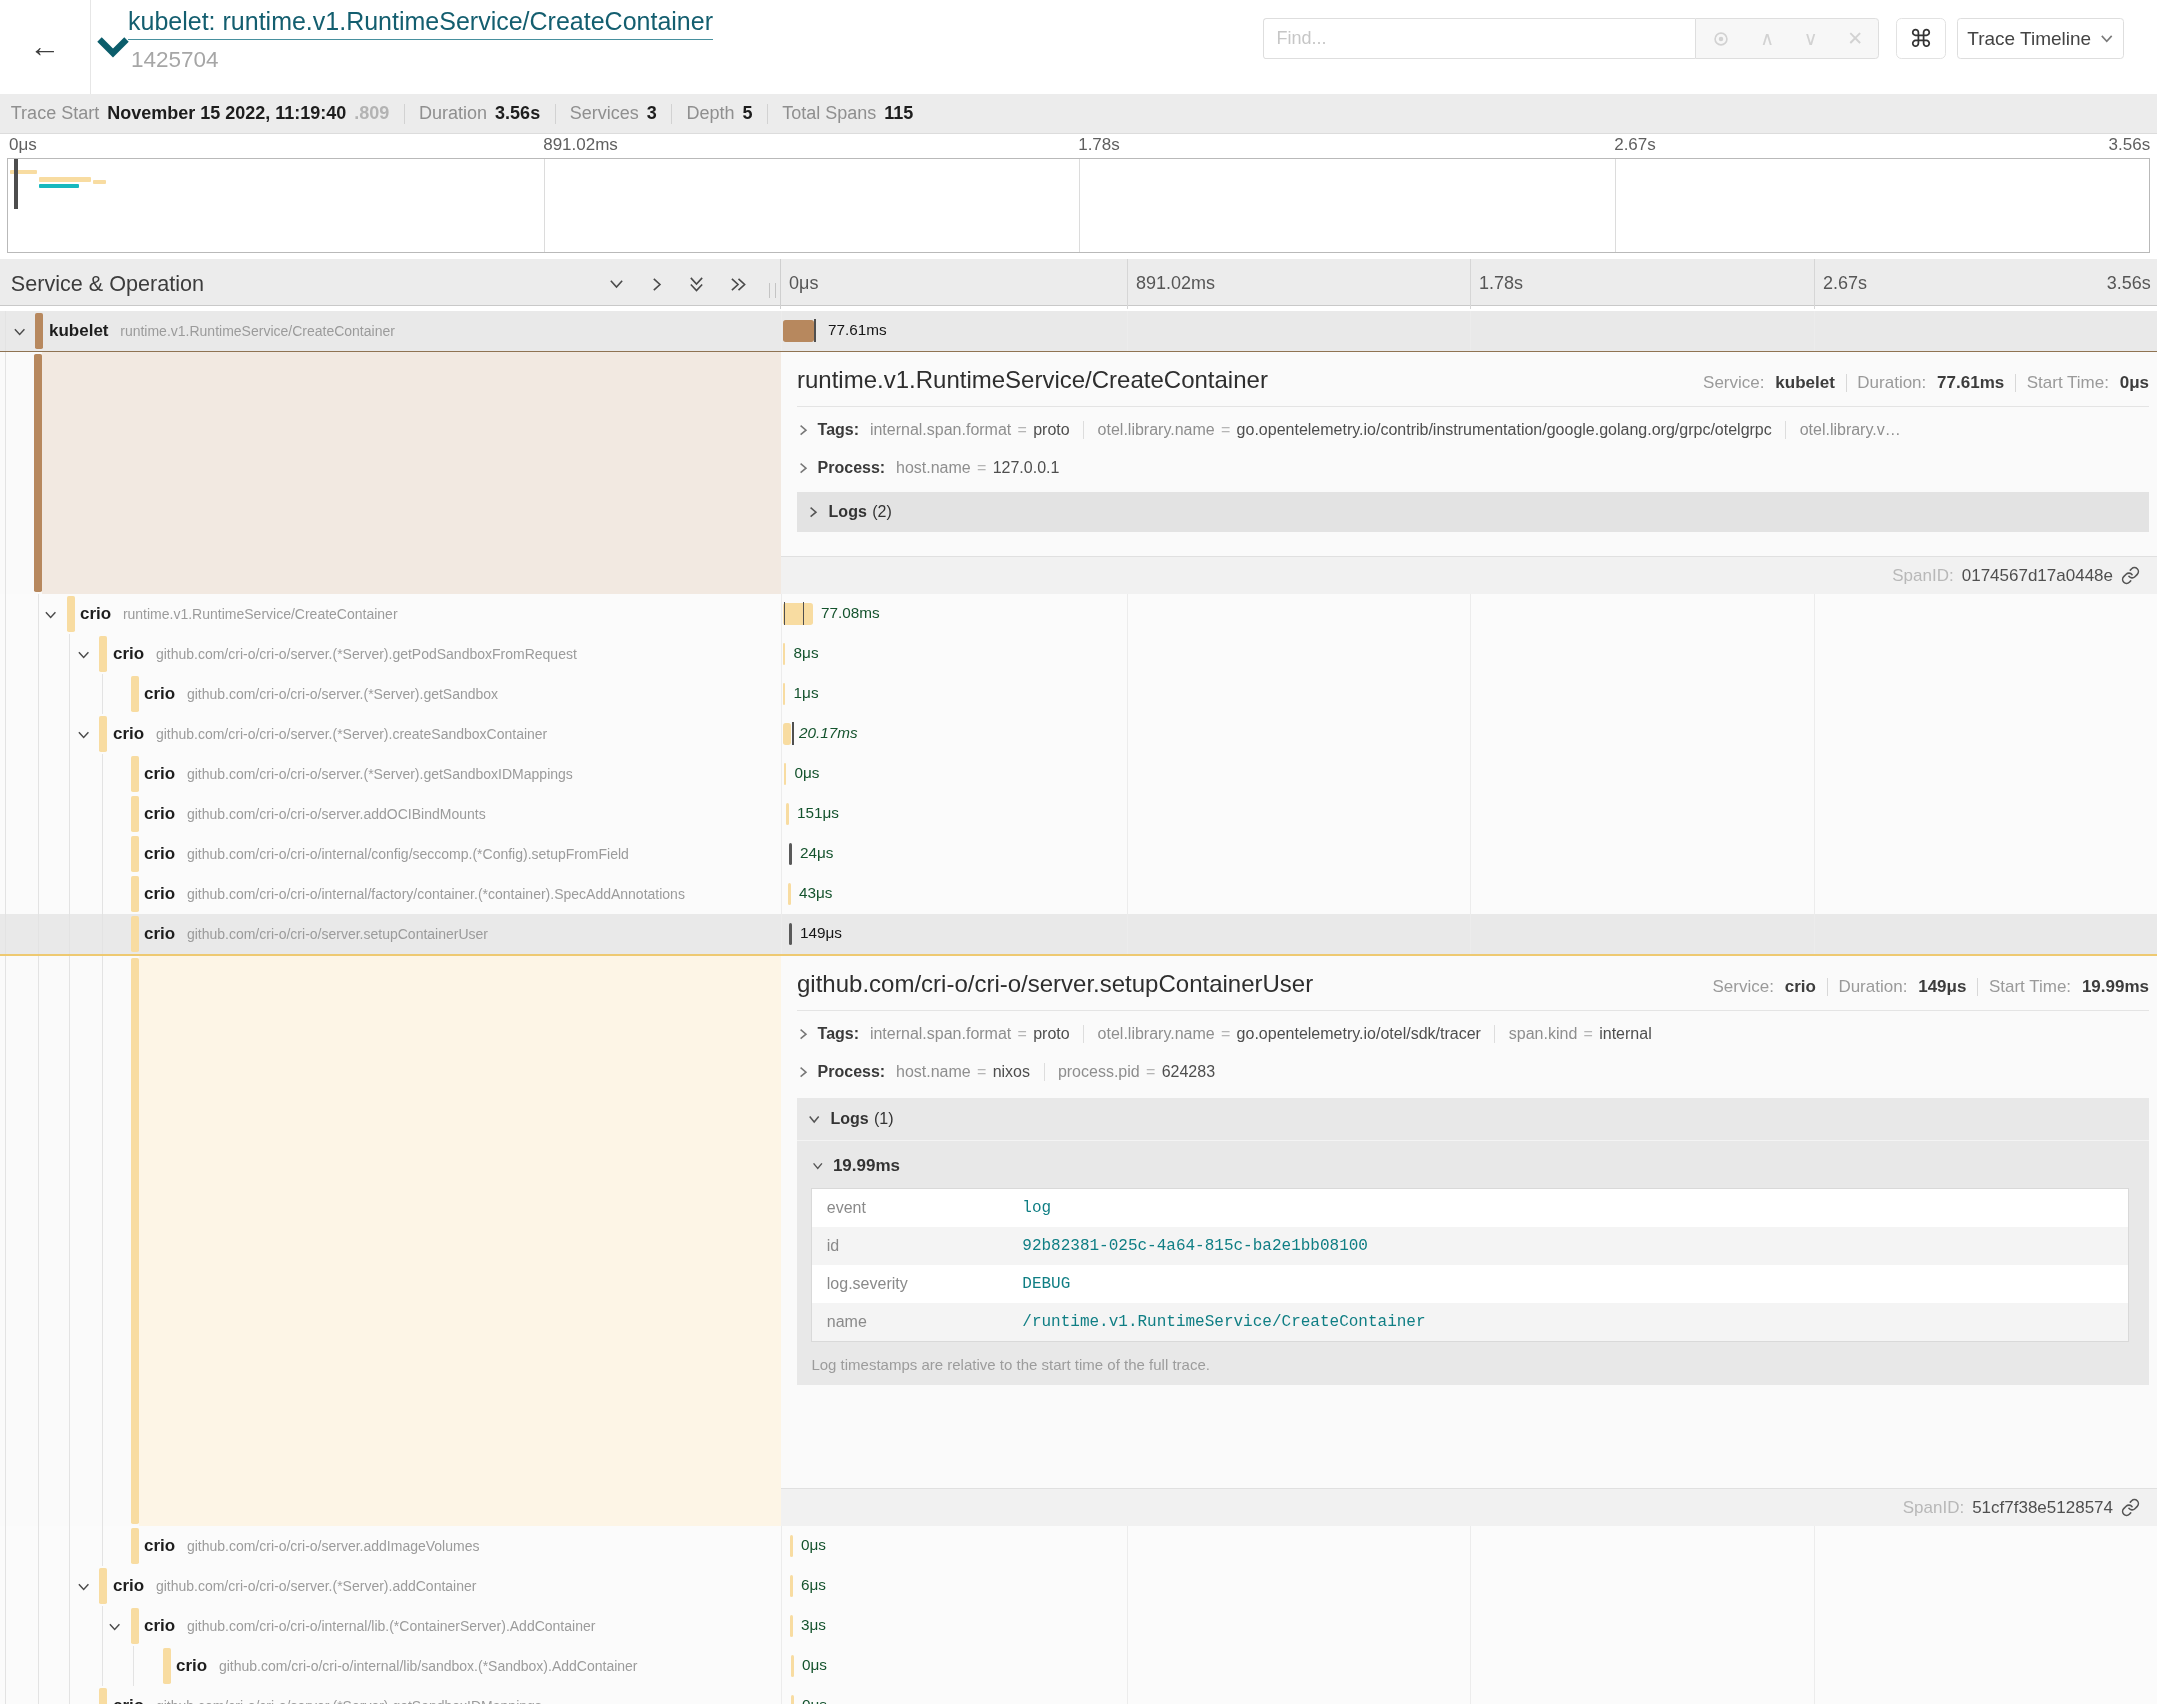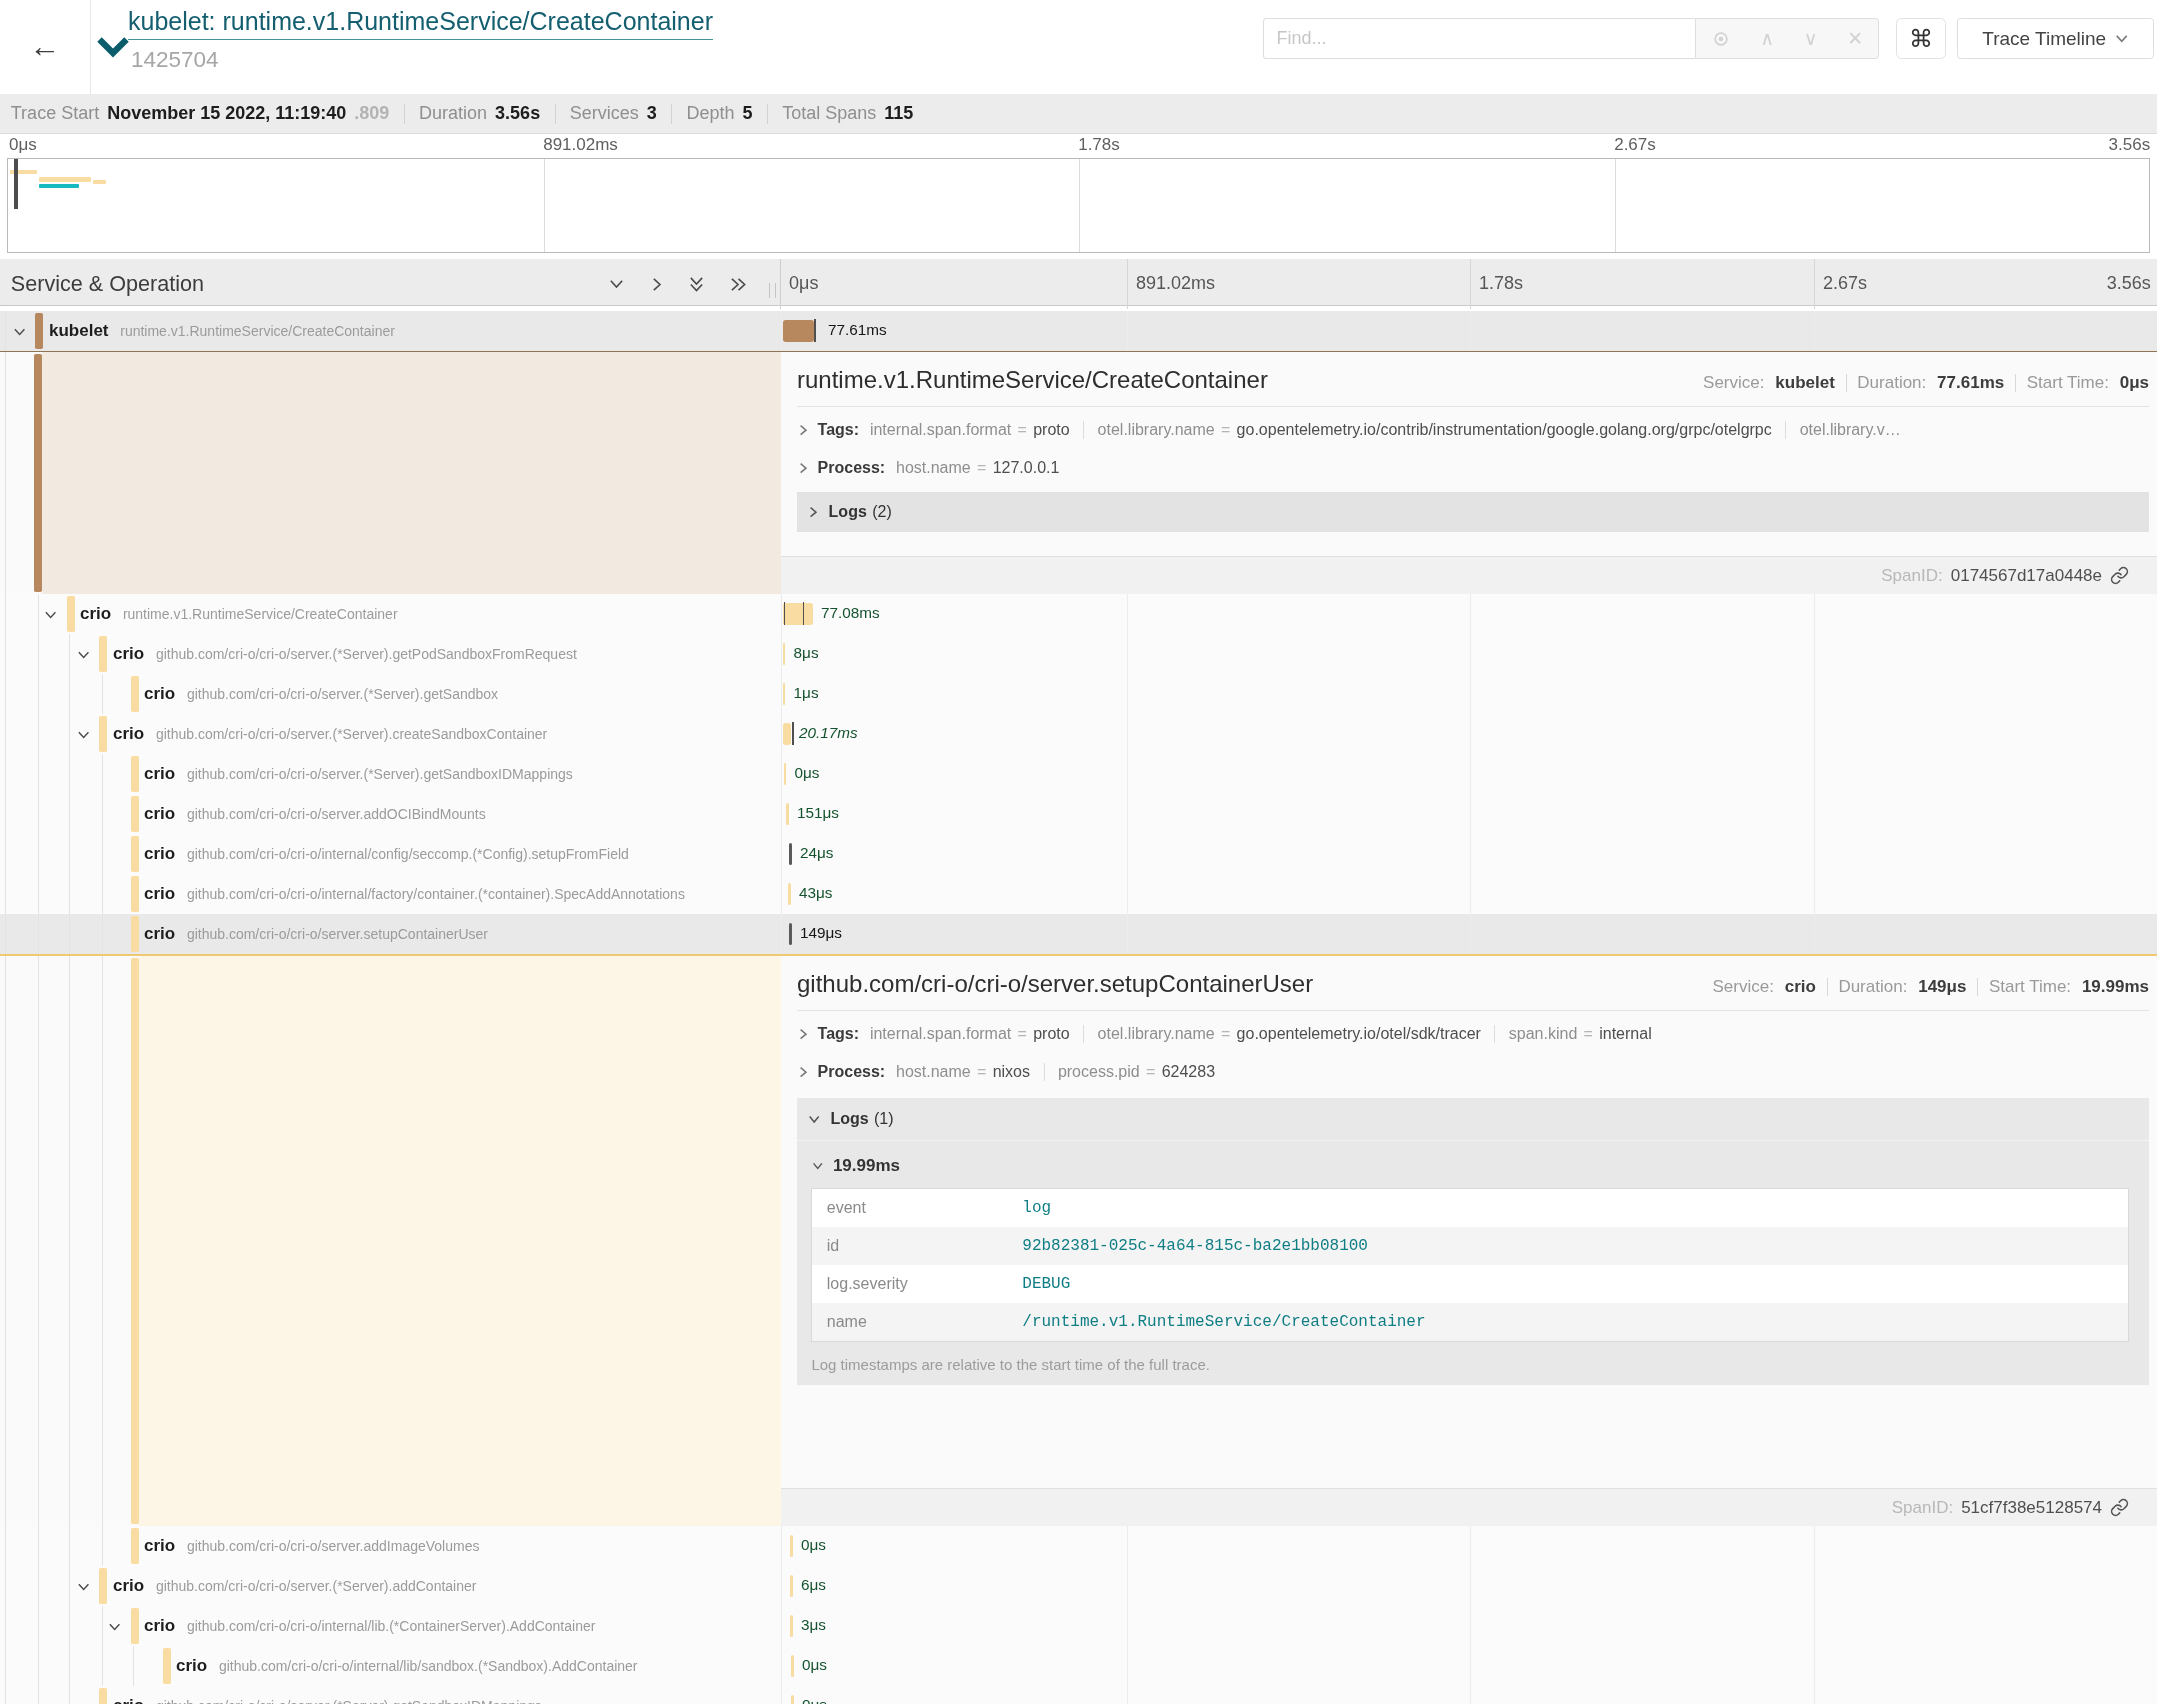--- a/index.html
+++ b/index.html
@@ -18,21 +18,21 @@
   .trace-id{position:absolute;left:131px;top:47px;font-size:22.5px;color:#a6a6a6}
   .find-box{position:absolute;left:1263px;top:18px;width:432px;height:41px;border:0.9px solid #dedede;border-right:none;
             border-radius:3.6px 0 0 3.6px;padding:0 12.6px;font-size:18px;color:#444;outline:none;font-family:"Liberation Sans",sans-serif}
   .find-box::placeholder{color:#c6c6c6}
   .find-tools{position:absolute;left:1695px;top:18px;width:184px;height:41px;border:0.9px solid #dedede;
               border-radius:0 3.6px 3.6px 0;background:#f7f7f7;display:flex;align-items:center;justify-content:space-around;
               color:#d2d2d2;font-size:19px}
   .find-tools span{cursor:pointer}
   .kbd-btn{position:absolute;left:1896px;top:18px;width:50px;height:41px;border:0.9px solid #e2e2e2;border-radius:5.4px;
            display:flex;align-items:center;justify-content:center;font-size:24px;color:#333;background:#fff;cursor:pointer}
-  .view-btn{position:absolute;left:1957px;top:18px;width:197px;height:41px;border:0.9px solid #dedede;border-radius:3.6px;
+  .view-btn{position:absolute;left:1957px;top:18px;width:167px;height:41px;border:0.9px solid #dedede;border-radius:3.6px;
             display:flex;align-items:center;justify-content:center;gap:9px;font-size:19px;color:#444;background:#fff;cursor:pointer}
 
   
   .summary-bar{position:absolute;top:94px;left:0;right:0;height:40px;background:#ececec;border-bottom:0.9px solid #dcdcdc;
                display:flex;align-items:center;padding-left:10.8px;font-size:18px}
   .sum-label{color:#8f8f8f}
   .sum-val{color:#1d1d1d;font-weight:bold;margin-left:8px}
   .sum-dim{color:#b3b3b3;font-weight:bold;margin-left:8px}
   .sum-sep{width:0.9px;height:20px;background:#d2d2d2;margin:0 14.4px}
 
@@ -103,21 +103,21 @@
   .logs-x-head b{margin:0 5.4px 0 9px}
   .logs-x-body{padding:10.8px 14.4px 12.6px}
   .log-ts{font-size:17px;font-weight:bold;color:#333;display:flex;gap:8px;align-items:center;margin:3.6px 0 12.6px;cursor:pointer}
   .log-table{border-collapse:collapse;width:calc(100% - 5.4px);background:#fff;border:0.9px solid #d9d9d9}
   .log-table td{padding:10px 14.4px;font-size:16px}
   .log-table tr:nth-child(even){background:#f4f4f4}
   td.lk{color:#8a8a8a;width:196px}
   td.lv{font-family:"Liberation Mono",monospace;color:#0f7e84}
   .log-note{margin-top:13.5px;font-size:15px;color:#9c9c9c}
   .spanid-strip{position:absolute;left:0;right:0;bottom:0;height:38px;background:#f1f1f1;border-top:0.9px solid #e0e0e0;
-                display:flex;align-items:center;justify-content:flex-end;padding-right:29px;font-size:17px;gap:8px}
+                display:flex;align-items:center;justify-content:flex-end;padding-right:18px;font-size:17px;gap:8px}
   .spanid-label{color:#b8b8b8}
   .spanid-val{color:#4f4f4f}
   .link-ic{cursor:pointer}
 </style>
 </head>
 <body>
 
 <div class="app-header">
   <div class="back-btn">
       <span>←</span>

